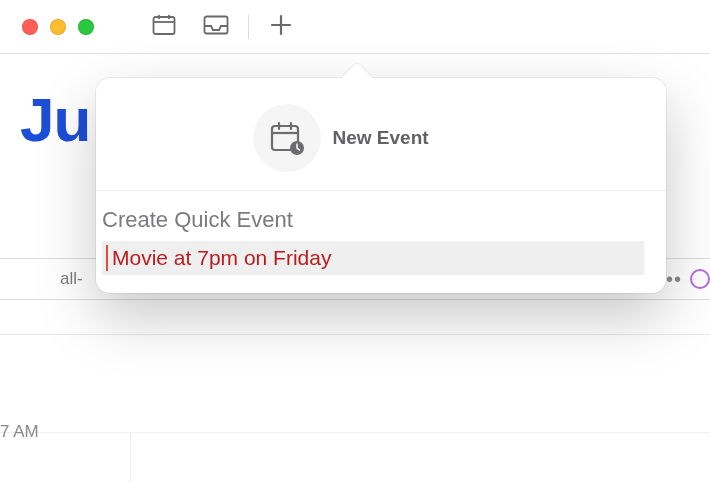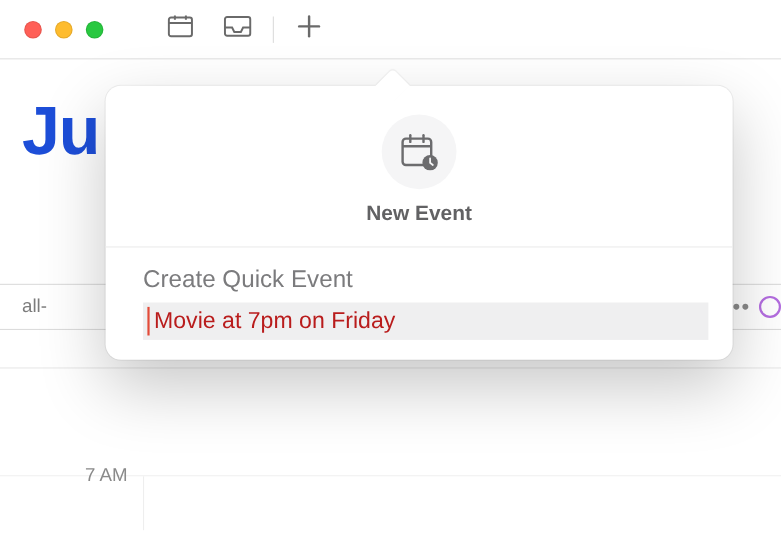--- a/index.html
+++ b/index.html
@@ -71,20 +71,21 @@
     height: 42px;
     border-top: 1px solid #dcdcdc;
     border-bottom: 1px solid #dcdcdc;
     display: flex;
     align-items: center;
   }
   .allday-label {
     font-size: 17px;
     color: #7c7c7c;
     padding-left: 20px;
+    margin-left: 40px;
   }
   .allday-right {
     position: absolute;
     right: 0;
     top: 0;
     bottom: 0;
     display: flex;
     align-items: center;
     gap: 8px;
   }
@@ -111,21 +112,20 @@
     left: 0; right: 0;
     top: 432px;
     height: 50px;
     border-top: 1px solid #f0f0f0;
     display: flex;
   }
   .hour-label {
     font-size: 17px;
     color: #8a8a8a;
     width: 130px;
-    text-align: right;
     padding-right: 14px;
     position: relative;
     top: -11px;
   }
   .hour-divider {
     width: 1px;
     background: #eee;
   }
 
   
@@ -153,42 +153,42 @@
   }
 
   .pop-buttons {
     display: flex;
     justify-content: space-around;
     padding: 26px 28px 18px 28px;
     border-bottom: 1px solid #ececec;
   }
   .pop-btn {
     display: flex;
-    flex-direction: column;
+    flex-direction: row;
     align-items: center;
     gap: 12px;
     width: 50%;
   }
   .iconcircle {
     width: 68px; height: 68px;
     border-radius: 50%;
     background: #f5f5f6;
     display: flex;
     align-items: center;
     justify-content: center;
     color: #6c6c6e;
   }
   .pop-label {
     font-size: 19px;
     font-weight: 600;
     color: #626264;
   }
 
   .quick-section {
-    padding: 16px 22px 0 34px;
+    padding: 16px 22px 0 6px;
   }
   .quick-title {
     font-size: 22px;
     color: #7b7b7d;
     margin-bottom: 8px;
   }
   .quick-input-wrap {
     position: relative;
     height: 34px;
     background: #efeff0;

